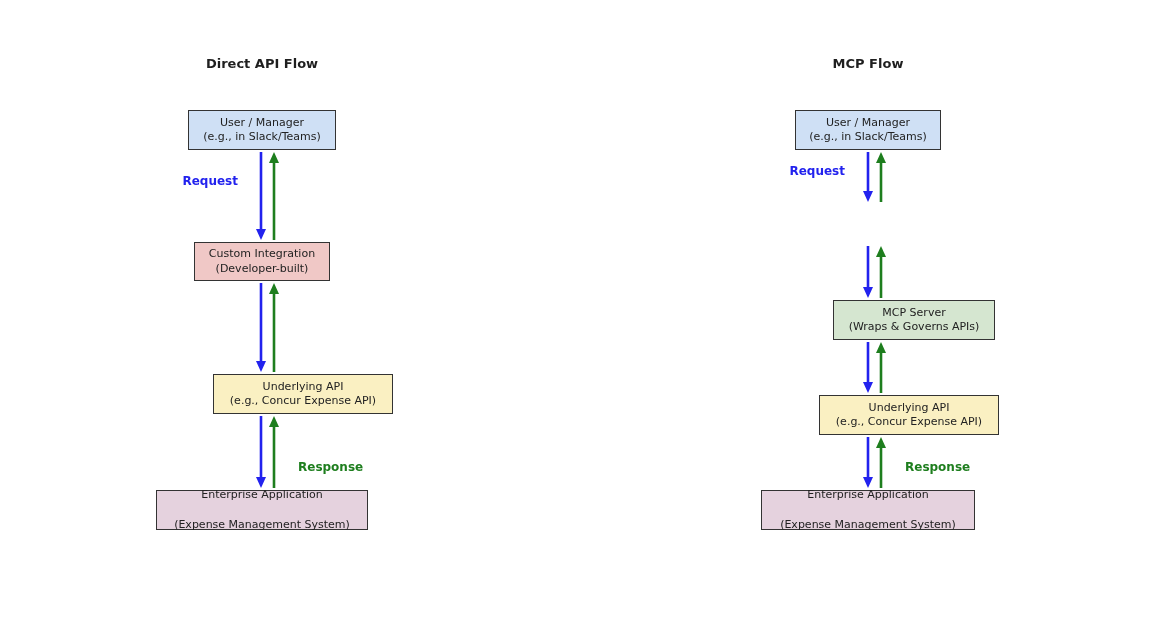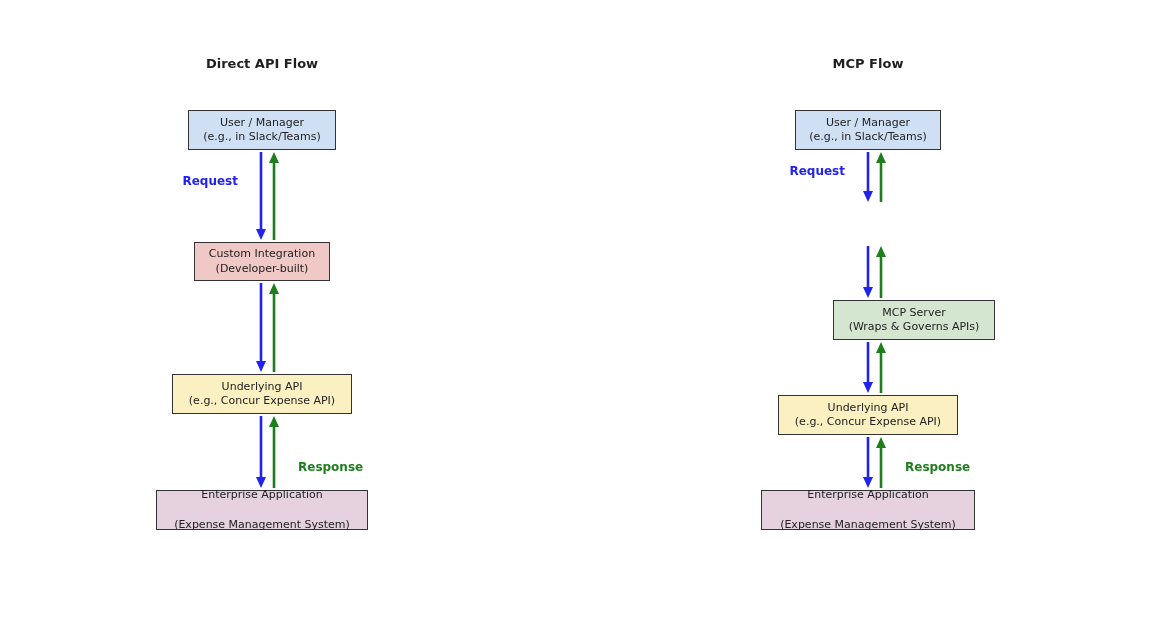--- a/index.html
+++ b/index.html
@@ -44,21 +44,21 @@
     align-items: center;
     justify-content: center;
     text-align: center;
     font-size: 11px;
     line-height: 1.3;
     color: #222;
   }
   .node .l1, .node .l2 { white-space: nowrap; }
   .fill-user { background: var(--user_box); }
   .fill-custom { background: var(--custom_integration_box); }
-  .fill-api { background: var(--underlying_api_box); }
+  .fill-api { background: var(--underlying_api_box); margin-left: 41px; }
   .fill-enterprise { background: var(--enterprise_box); gap: 16px; }
   .fill-mcp-client { background: var(--mcp_client_box); }
   .fill-mcp-server { background: var(--mcp_server_box); }
   .arrow-pair { position: absolute; width: 27px; overflow: visible; }
   .shaft-blue { stroke: var(--request_blue); stroke-width: 2.6px; }
   .head-blue  { fill: var(--request_blue); }
   .shaft-green { stroke: var(--response_green); stroke-width: 2.6px; }
   .head-green  { fill: var(--response_green); }
   .flow-label {
     position: absolute;

